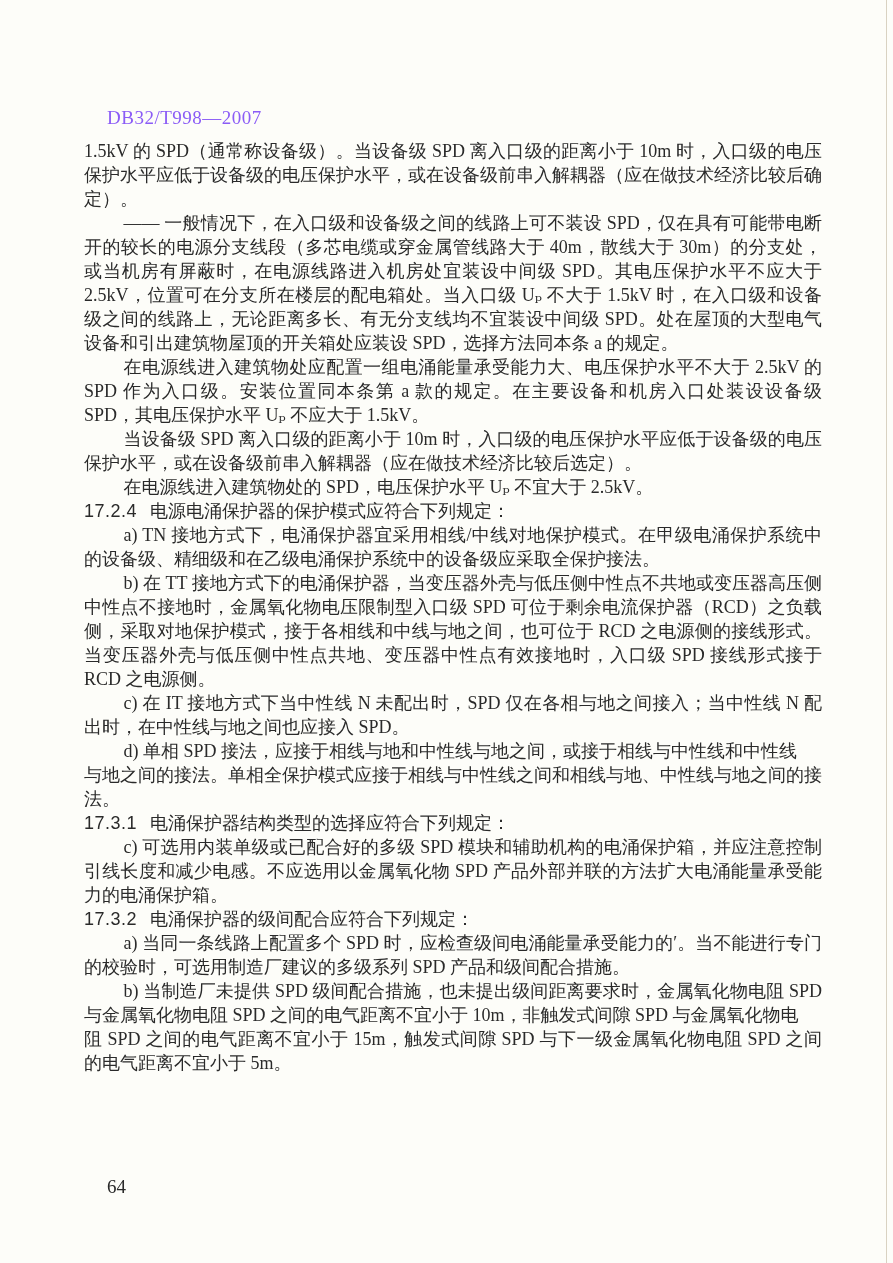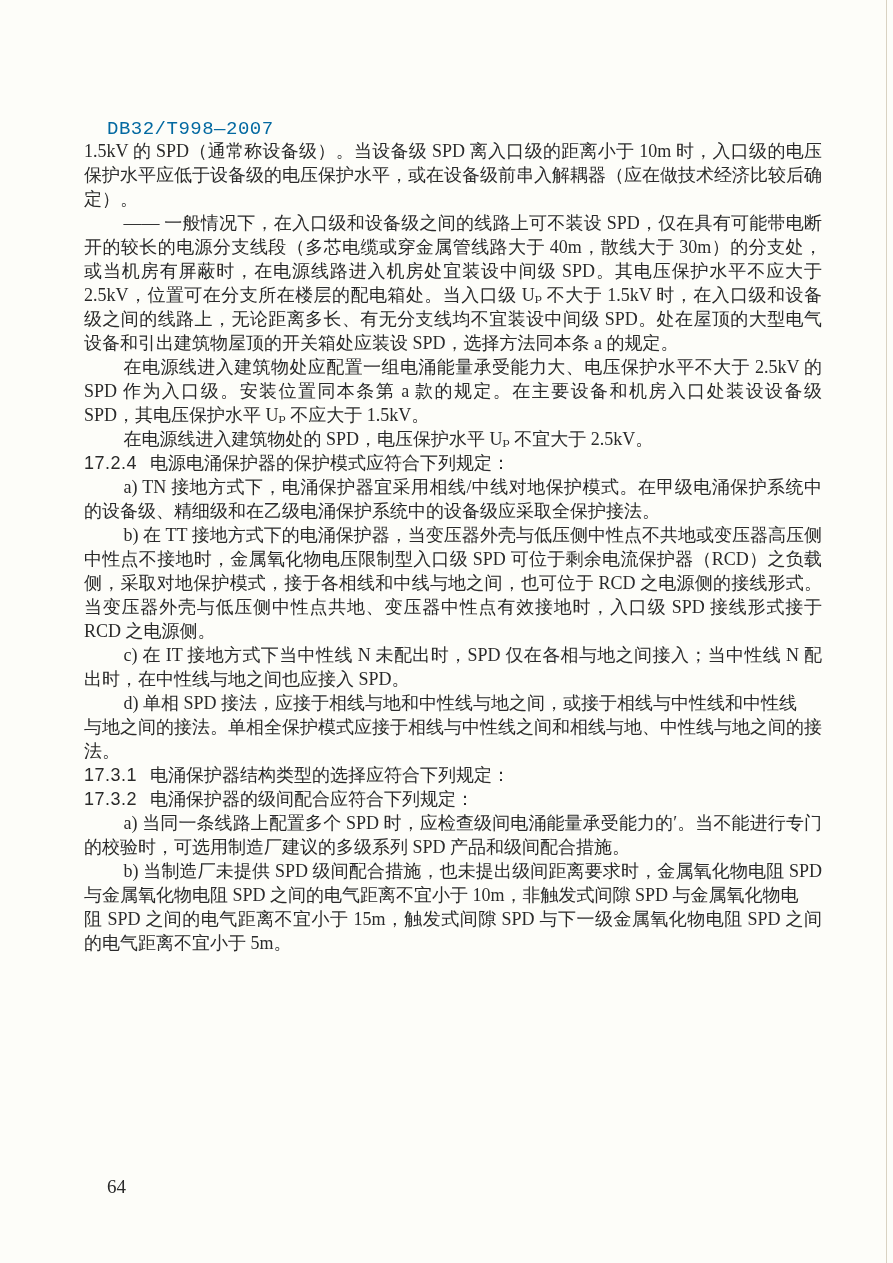--- a/index.html
+++ b/index.html
@@ -16,25 +16,25 @@
   .edge-line-right {
     position: absolute;
     top: 0; bottom: 0;
     right: 6px;
     width: 1px;
     background: #d9d2c2;
   }
   .doc-header {
     position: absolute;
     left: 107px;
-    top: 118px;
-    font-family: Liberation Mono, monospace;
+    top: 107px;
+    font-family: Liberation Serif, serif;
     font-size: 19px;
     letter-spacing: 0.5px;
-    color: #0369a1;
+    color: #8b5cf6;
     white-space: nowrap;
   }
   .doc-body {
     position: absolute;
     left: 84px;
     top: 139px;
     width: 738px;
     font-size: 18px;
     line-height: 24px;
     text-align: justify;
@@ -68,28 +68,30 @@
 
 <div class="page">
   <div class="edge-line-right"></div>
 
   <div class="doc-header">DB32/T998—2007</div>
 
   <div class="doc-body">
       <p class="para body">1.5kV 的 SPD（通常称设备级）。当设备级 SPD 离入口级的距离小于 10m 时，入口级的电压保护水平应低于设备级的电压保护水平，或在设备级前串入解耦器（应在做技术经济比较后确定）。</p>
       <p class="para body indent">—— 一般情况下，在入口级和设备级之间的线路上可不装设 SPD，仅在具有可能带电断开的较长的电源分支线段（多芯电缆或穿金属管线路大于 40m，散线大于 30m）的分支处，或当机房有屏蔽时，在电源线路进入机房处宜装设中间级 SPD。其电压保护水平不应大于 2.5kV，位置可在分支所在楼层的配电箱处。当入口级 Uₚ 不大于 1.5kV 时，在入口级和设备级之间的线路上，无论距离多长、有无分支线均不宜装设中间级 SPD。处在屋顶的大型电气设备和引出建筑物屋顶的开关箱处应装设 SPD，选择方法同本条 a 的规定。</p>
       <p class="para body indent">在电源线进入建筑物处应配置一组电涌能量承受能力大、电压保护水平不大于 2.5kV 的 SPD 作为入口级。安装位置同本条第 a 款的规定。在主要设备和机房入口处装设设备级 SPD，其电压保护水平 Uₚ 不应大于 1.5kV。</p>
+      <p class="para body indent">当设备级 SPD 离入口级的距离小于 10m 时，入口级的电压保护水平应低于设备级的电压保护水平，或在设备级前串入解耦器（应在做技术经济比较后选定）。</p>
       <p class="para body indent">在电源线进入建筑物处的 SPD，电压保护水平 Uₚ 不宜大于 2.5kV。</p>
       <p class="para clause"><span class="num">17.2.4</span>电源电涌保护器的保护模式应符合下列规定：</p>
       <p class="para body indent">a) TN 接地方式下，电涌保护器宜采用相线/中线对地保护模式。在甲级电涌保护系统中的设备级、精细级和在乙级电涌保护系统中的设备级应采取全保护接法。</p>
       <p class="para body indent">b) 在 TT 接地方式下的电涌保护器，当变压器外壳与低压侧中性点不共地或变压器高压侧中性点不接地时，金属氧化物电压限制型入口级 SPD 可位于剩余电流保护器（RCD）之负载侧，采取对地保护模式，接于各相线和中线与地之间，也可位于 RCD 之电源侧的接线形式。当变压器外壳与低压侧中性点共地、变压器中性点有效接地时，入口级 SPD 接线形式接于 RCD 之电源侧。</p>
       <p class="para body indent">c) 在 IT 接地方式下当中性线 N 未配出时，SPD 仅在各相与地之间接入；当中性线 N 配出时，在中性线与地之间也应接入 SPD。</p>
       <p class="para body indent">d) 单相 SPD 接法，应接于相线与地和中性线与地之间，或接于相线与中性线和中性线</p>
       <p class="para body">与地之间的接法。单相全保护模式应接于相线与中性线之间和相线与地、中性线与地之间的接法。</p>
       <p class="para clause"><span class="num">17.3.1</span>电涌保护器结构类型的选择应符合下列规定：</p>
+      <p class="para body indent">c) 可选用内装单级或已配合好的多级 SPD 模块和辅助机构的电涌保护箱，并应注意控制引线长度和减少电感。不应选用以金属氧化物 SPD 产品外部并联的方法扩大电涌能量承受能力的电涌保护箱。</p>
       <p class="para clause"><span class="num">17.3.2</span>电涌保护器的级间配合应符合下列规定：</p>
       <p class="para body indent">a) 当同一条线路上配置多个 SPD 时，应检查级间电涌能量承受能力的′。当不能进行专门的校验时，可选用制造厂建议的多级系列 SPD 产品和级间配合措施。</p>
       <p class="para body indent">b) 当制造厂未提供 SPD 级间配合措施，也未提出级间距离要求时，金属氧化物电阻 SPD 与金属氧化物电阻 SPD 之间的电气距离不宜小于 10m，非触发式间隙 SPD 与金属氧化物电</p>
       <p class="para body">阻 SPD 之间的电气距离不宜小于 15m，触发式间隙 SPD 与下一级金属氧化物电阻 SPD 之间的电气距离不宜小于 5m。</p>
     </div>
 
   <div class="page-number">64</div>
 </div>
 
 </body></html>

